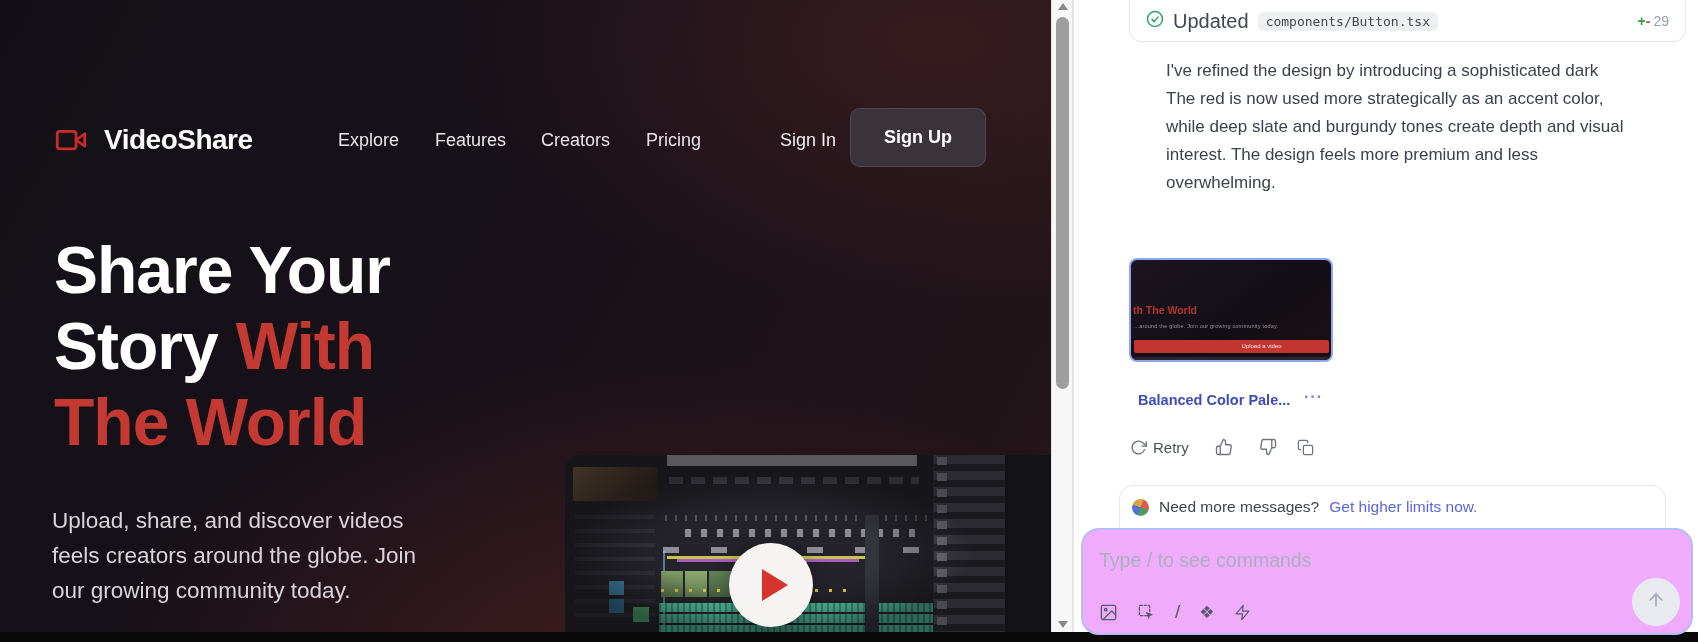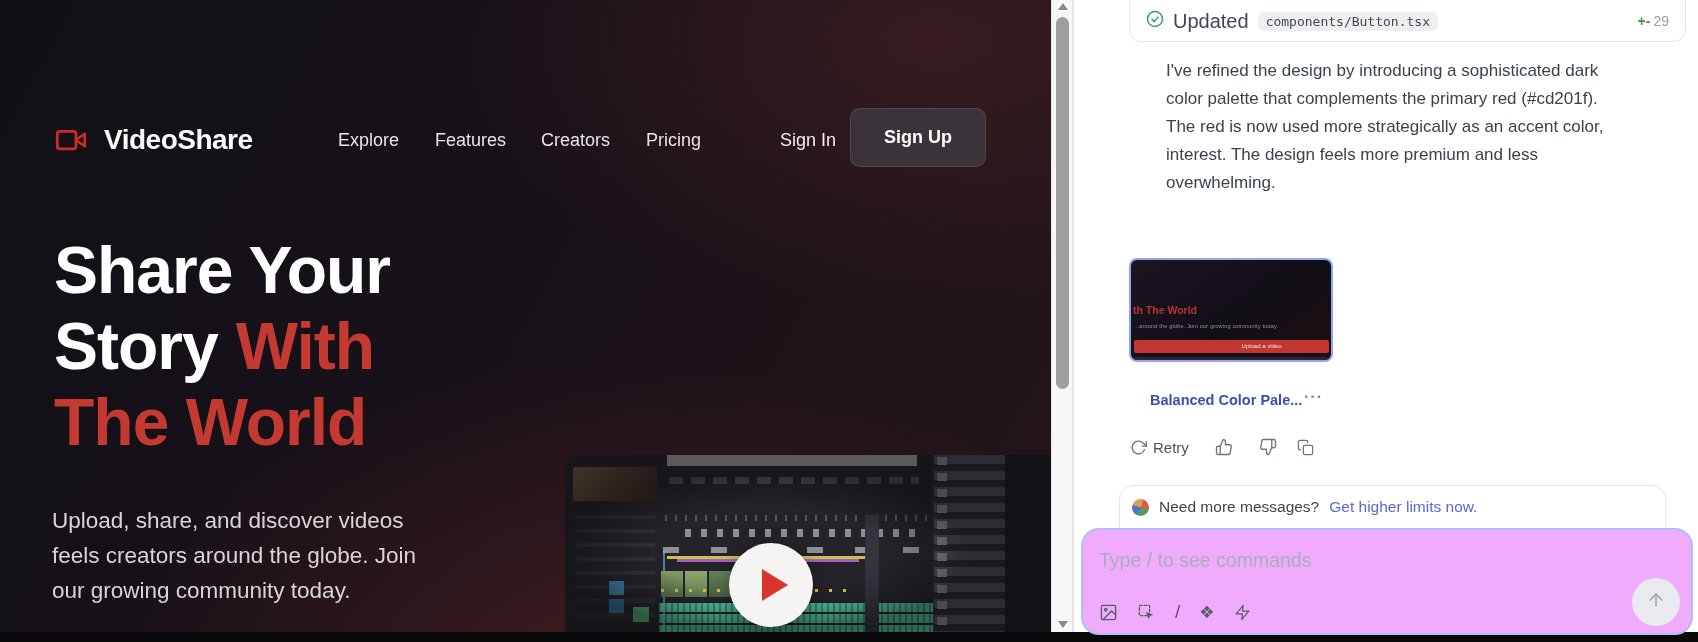--- a/index.html
+++ b/index.html
@@ -106,21 +106,21 @@
   #artifact-thumb { position:absolute; left:55px; top:258px; width:204px; height:104px;
     border:2px solid #8fa6f5; border-radius:8px; overflow:hidden; cursor:pointer;
     background:linear-gradient(145deg,#1d1521 0%, #120e16 55%, #1c1013 100%); }
   .mini { position:absolute; white-space:nowrap; }
   .mini-headline { left:2px; top:44px; font-size:10.5px; font-weight:800; color:#b6352d; }
   .mini-body { left:3px; top:63px; width:196px; overflow:hidden; font-size:5.5px; color:#9b939a; letter-spacing:.2px; }
   .mini-btn1 { left:3px; top:80px; width:195px; height:13px; background:#c23530; border-radius:2px;
     font-size:6px; color:#f5e9e8; line-height:13px; text-align:center; padding-left:60px; }
   .mini-btn2 { left:3px; top:97px; width:195px; height:12px; background:#2c2630; border-radius:2px;
     font-size:6px; color:#d8d2d6; line-height:12px; text-align:center; padding-left:60px; }
-  #artifact-title { position:absolute; left:76px; top:392px; font-size:14.5px; font-weight:600; color:#3e4cb8; cursor:pointer; }
+  #artifact-title { position:absolute; left:64px; top:392px; font-size:14.5px; font-weight:600; color:#3e4cb8; cursor:pointer; }
   #artifact-menu { position:absolute; left:230px; top:388px; font-size:16px; font-weight:700;
     color:#7a84cc; letter-spacing:1px; cursor:pointer; }
 
   #msg-actions { position:absolute; left:56px; top:438px; display:flex; align-items:center; }
   #msg-actions svg { display:block; }
   #retry-btn { display:flex; align-items:center; gap:6px; cursor:pointer; }
   #retry-btn .label { font-size:15px; color:#4a5158; }
   .act-icon { margin-left:26px; cursor:pointer; }
 
   #limits-banner { position:absolute; left:45px; top:485px; width:547px; height:52px;
@@ -230,22 +230,22 @@
         </svg>
       </span>
       <span class="action">Updated</span>
       <span class="chip">components/Button.tsx</span>
       <span class="spacer"></span>
       <span class="diff"><span class="diff-plus">+</span><span class="diff-minus">-</span><span class="diff-count">29</span></span>
     </div>
 
     <div id="chat-message">
       <div class="line">I've refined the design by introducing a sophisticated dark</div>
-      <div class="line">color palette that complements the primary red (#cd201f).</div>
       <div class="line">The red is now used more strategically as an accent color,</div>
+      <div class="line">while deep slate and burgundy tones create depth and visual</div>
       <div class="line">interest. The design feels more premium and less</div>
       <div class="line">overwhelming.</div>
     </div>
 
     <div id="artifact-thumb">
       <div class="mini mini-headline">th The World</div>
       <div class="mini mini-body">...around the globe. Join our growing community today.</div>
       <div class="mini mini-btn1">Upload a video</div>
       <div class="mini mini-btn2">Watch now</div>
     </div>

